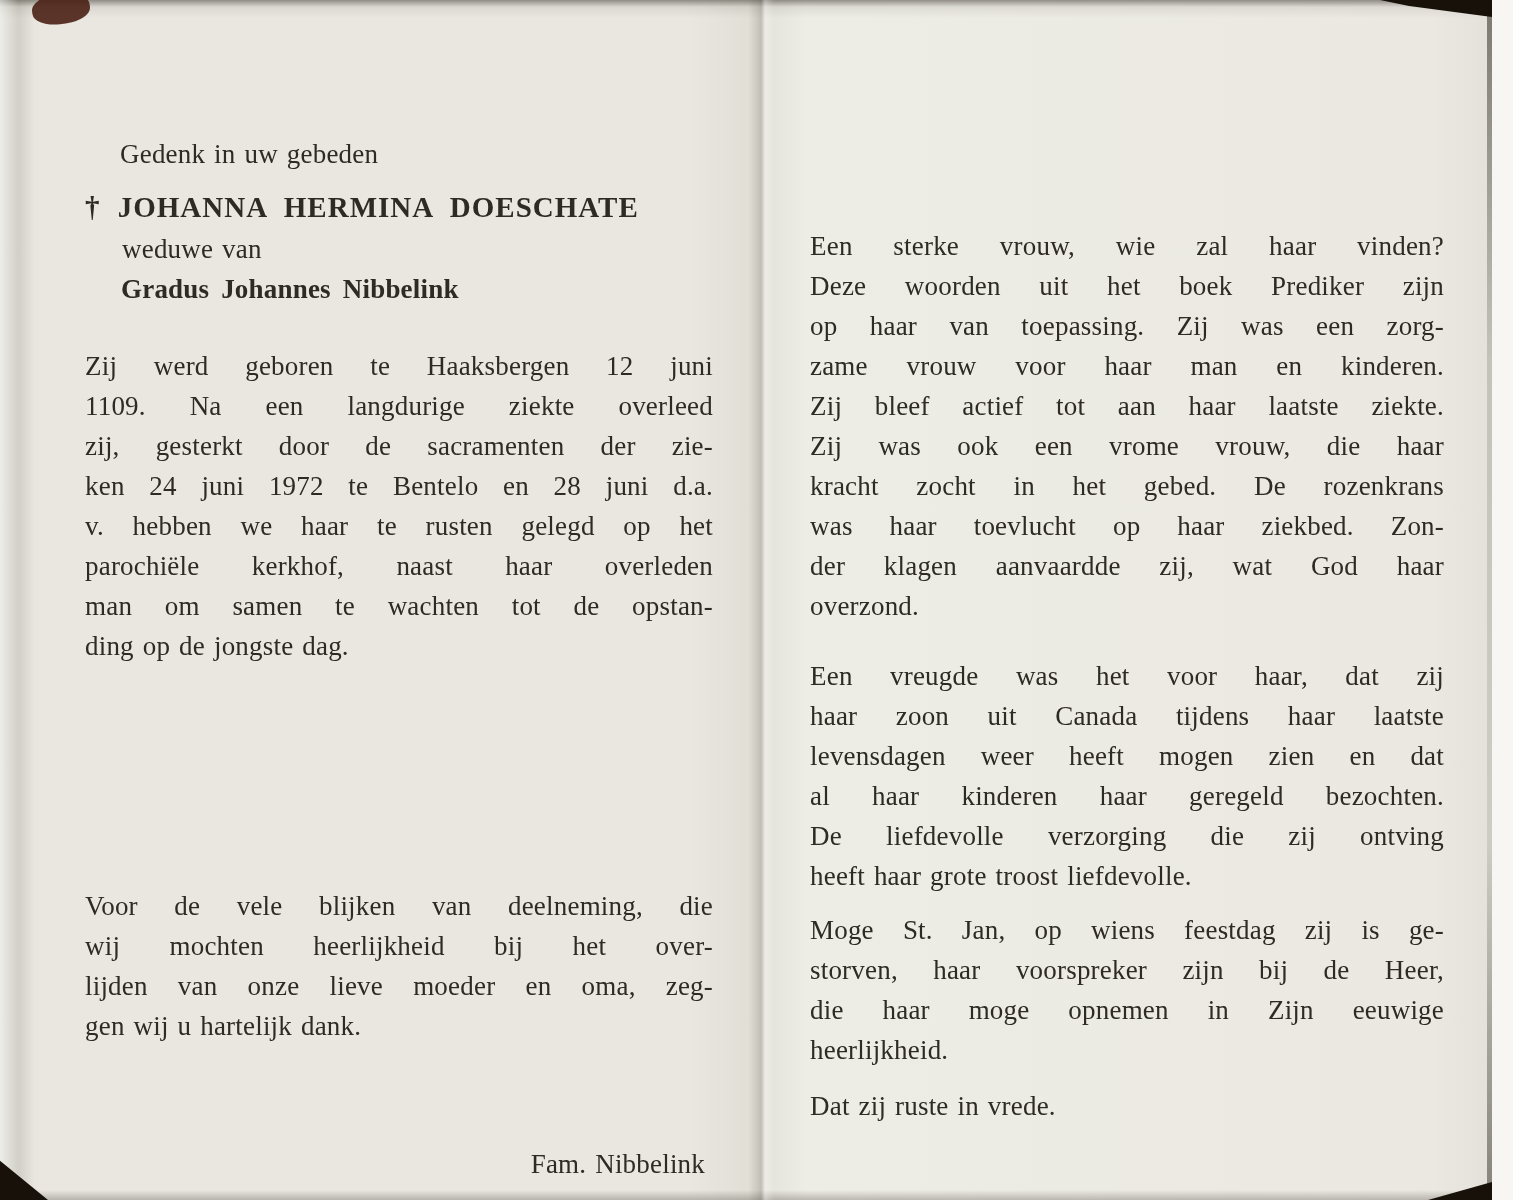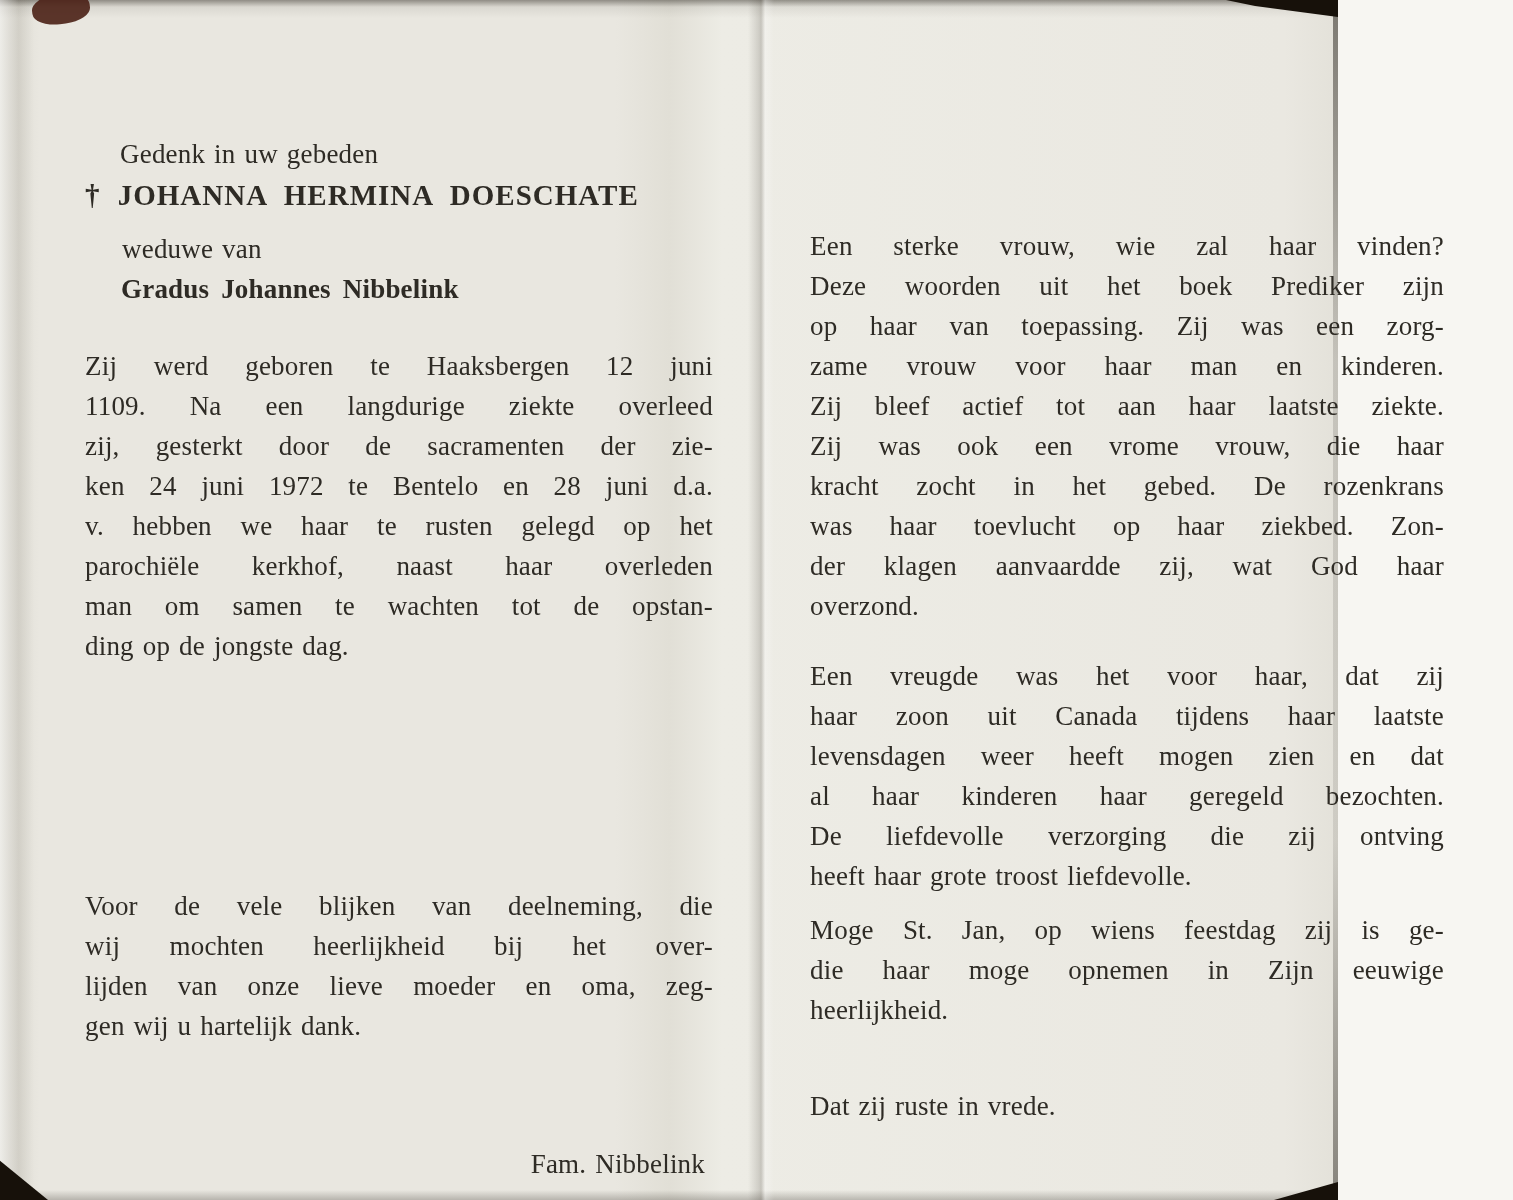--- a/index.html
+++ b/index.html
@@ -6,21 +6,21 @@
     margin: 0;
     padding: 0;
     background: #f7f6f2;
     width: 1513px;
     height: 1200px;
     overflow: hidden;
   }
   .scan {
     position: absolute;
     inset: 0;
-    width: 1338px;
+    width: 1492px;
     height: 1200px;
     background:
       linear-gradient(90deg,
         #dcdad1 0px, #e9e7e0 40px, #e9e7e0 46%,
         #e1dfd6 50%, #edece5 54%,
         #eae8e1 96%, #e3e1d9 100%),
       #e8e6df;
     font-family: "Liberation Serif", "DejaVu Serif", serif;
     color: #2e2b25;
   }
@@ -85,21 +85,21 @@
     letter-spacing: 0.2px;
     word-spacing: 2px;
   }
   .page-left  { left: 85px;  width: 628px; }
   .page-right { left: 810px; width: 634px; }
 
   .block { position: absolute; width: 100%; }
 
   .intro    { top: 134px; left: 35px; width: auto; }
   .name     {
-    top: 175px; left: 0; width: auto;
+    top: 187px; left: 0; width: auto;
     font-weight: bold;
     font-size: 29px;
     letter-spacing: 1px;
     word-spacing: 9px;
   }
   .widow    { top: 229px; left: 37px; width: auto; }
   .husband  { top: 269px; left: 36px; width: auto; font-weight: bold; word-spacing: 5px; text-align: right; }
 
   .bio      { top: 346px; }
   .thanks   { top: 886px; }
@@ -176,19 +176,20 @@
     <div class="block rp2">
         <div class="tline">Een vreugde was het voor haar, dat zij</div>
         <div class="tline">haar zoon uit Canada tijdens haar laatste</div>
         <div class="tline">levensdagen weer heeft mogen zien en dat</div>
         <div class="tline">al haar kinderen haar geregeld bezochten.</div>
         <div class="tline">De liefdevolle verzorging die zij ontving</div>
         <div class="tline tline-last">heeft haar grote troost liefdevolle.</div>
       </div>
     <div class="block rp3">
         <div class="tline">Moge St. Jan, op wiens feestdag zij is ge-</div>
+        <div class="tline">storven, haar voorspreker zijn bij de Heer,</div>
         <div class="tline">die haar moge opnemen in Zijn eeuwige</div>
         <div class="tline tline-last">heerlijkheid.</div>
       </div>
     <div class="block closing">Dat zij ruste in vrede.</div>
   </div>
 
 </div>
 
 </body></html>

